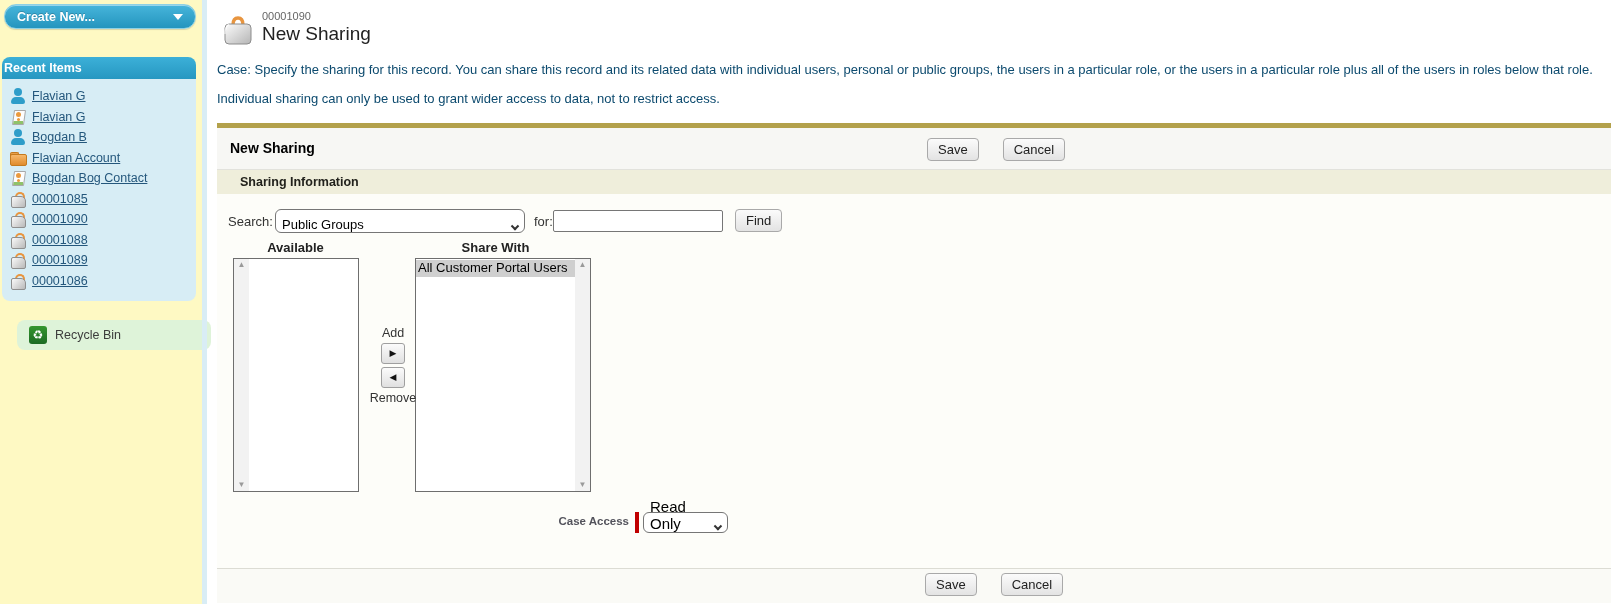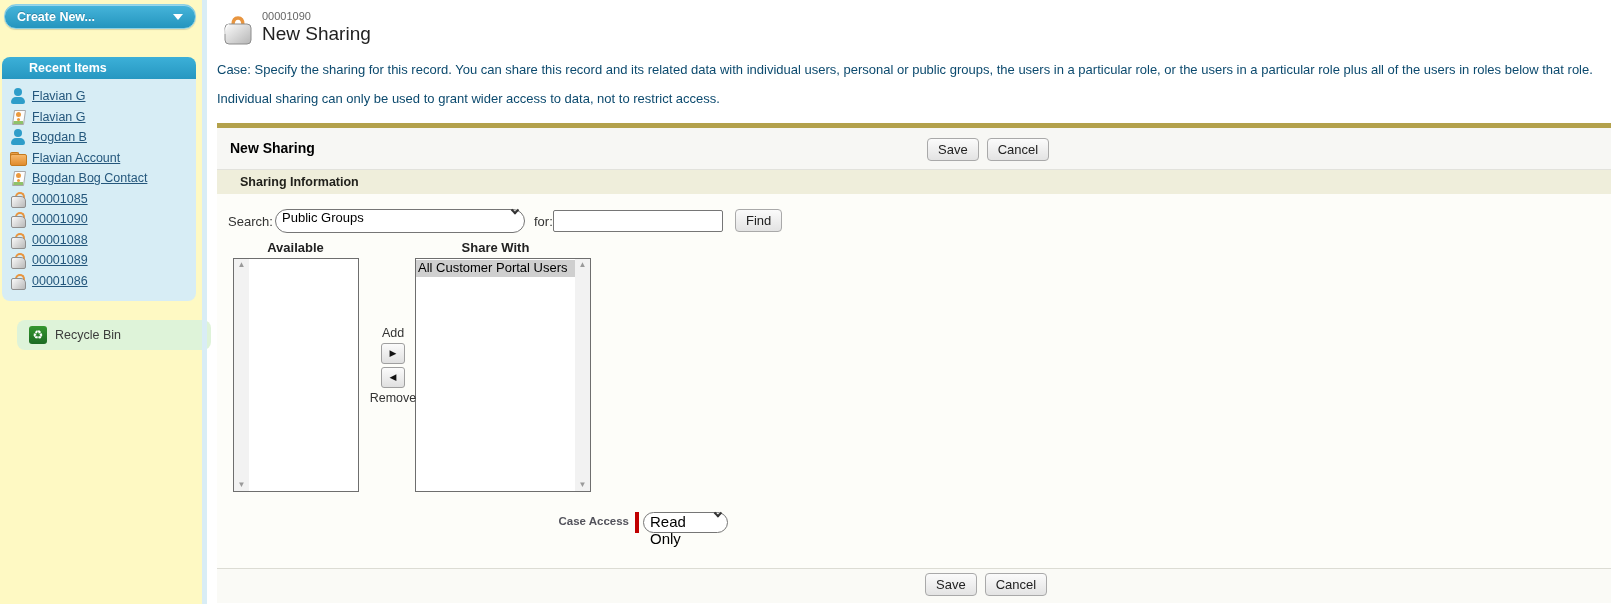--- a/index.html
+++ b/index.html
@@ -15,21 +15,21 @@
     background:linear-gradient(#47b5db,#2495be); border:1px solid #8ed0e4; border-radius:12px;
     box-shadow: inset 0 1px 0 rgba(255,255,255,.45), 0 1px 1px rgba(0,0,0,.15);
     display:flex; align-items:center; padding:0 12px; cursor:pointer; }
   .create-new-btn .lbl { color:#fff; font-weight:bold; font-size:12.5px; text-shadow:0 -1px 0 rgba(0,0,0,.2); }
   .create-new-btn .arrow { margin-left:auto; width:0; height:0; border-left:5px solid transparent;
     border-right:5px solid transparent; border-top:6px solid #fff; }
 
   .side-module { position:absolute; left:2px; width:194px; }
   #recent-module { top:57px; }
   .side-module-header { height:22px; background:linear-gradient(#3cb0d8,#2697c1);
-    border-radius:8px 8px 0 0; display:flex; align-items:center; padding:0 27px; }
+    border-radius:8px 8px 0 0; display:flex; align-items:center; padding:0 2px; }
   .side-module-header span { color:#fff; font-weight:bold; font-size:12.5px; }
   .side-module-body { background:#d7edf5; border-radius:0 0 8px 8px; padding:7px 4px 10px 8px; }
 
   ul.recent-list { list-style:none; }
   .recent-item { display:flex; align-items:center; height:20.5px; }
   .side-link { color:#24577c; text-decoration:underline; font-size:12.5px; margin-left:6px; cursor:pointer; }
 
   .icon { width:16px; height:16px; display:inline-block; position:relative; flex:0 0 16px; }
   .user-icon::before { content:''; position:absolute; left:4px; top:0; width:8px; height:8px;
     border-radius:50%; background:#2e9dc9; }
@@ -68,36 +68,36 @@
   #desc-line1 { top:62px; }
   #desc-line2 { top:91px; }
 
   
   #panel { position:absolute; left:217px; top:123px; width:1394px; height:480px;
     border-bottom:1px solid #d5d5cd; background:#fdfdf9; }
   #panel-goldbar { position:absolute; left:0; top:0; width:100%; height:5px; background:#b3a14b; }
   #panel-header { position:absolute; left:0; top:5px; width:100%; height:42px; background:#f7f7f4;
     border-bottom:1px solid #e2e2dc; }
   #panel-title { position:absolute; left:13px; top:12px; font-size:14px; font-weight:bold; color:#000; }
-  .btn-group { position:absolute; display:flex; gap:8px; }
+  .btn-group { position:absolute; display:flex; gap:24px; }
   #top-buttons { left:710px; top:10px; }
   #bottom-buttons { left:708px; top:450px; }
   .btn { background:linear-gradient(#fbfbfb,#e3e3e3); border:1px solid #a9a9a9; border-radius:4px;
     padding:3px 10px; font-size:13px; color:#222; font-family:"Liberation Sans",sans-serif; cursor:pointer; }
 
   #section-bar { position:absolute; left:0; top:47px; width:100%; height:24px; background:#efeedb;
     display:flex; align-items:center; }
   #section-title { margin-left:23px; font-size:12.5px; font-weight:bold; color:#22221c; }
 
   .form-label { position:absolute; font-size:13px; color:#333; }
   #search-label { left:11px; top:91px; }
   #for-label { left:317px; top:91px; }
 
-  .fake-select { position:absolute; background:#fff; border:1px solid #767676; border-radius:12px;
-    display:flex; align-items:flex-start; padding:0 6px; font-size:13px; color:#000; cursor:pointer; }
+  .fake-select { position:absolute; background:#fff; border:1px solid #767676; border-radius:6px;
+    display:flex; align-items:flex-end; padding:0 6px; font-size:13px; color:#000; cursor:pointer; }
   .fake-select .chevron { margin-left:auto; width:6px; height:6px; border-right:2px solid #333;
     border-bottom:2px solid #333; transform:rotate(45deg) translate(-2px,-2px); }
   #search-select { left:58px; top:86px; width:250px; height:24px; }
   #access-select { left:426px; top:389px; width:85px; height:21px; font-size:15px; }
 
   #for-input { position:absolute; left:336px; top:87px; width:170px; height:22px;
     border:1px solid #767676; border-radius:2px; background:#fff; font-size:13px; padding:0 4px; }
   #find-button { position:absolute; left:518px; top:86px; }
 
   .list-label { position:absolute; top:117px; font-weight:bold; font-size:13px; color:#222; text-align:center; }

